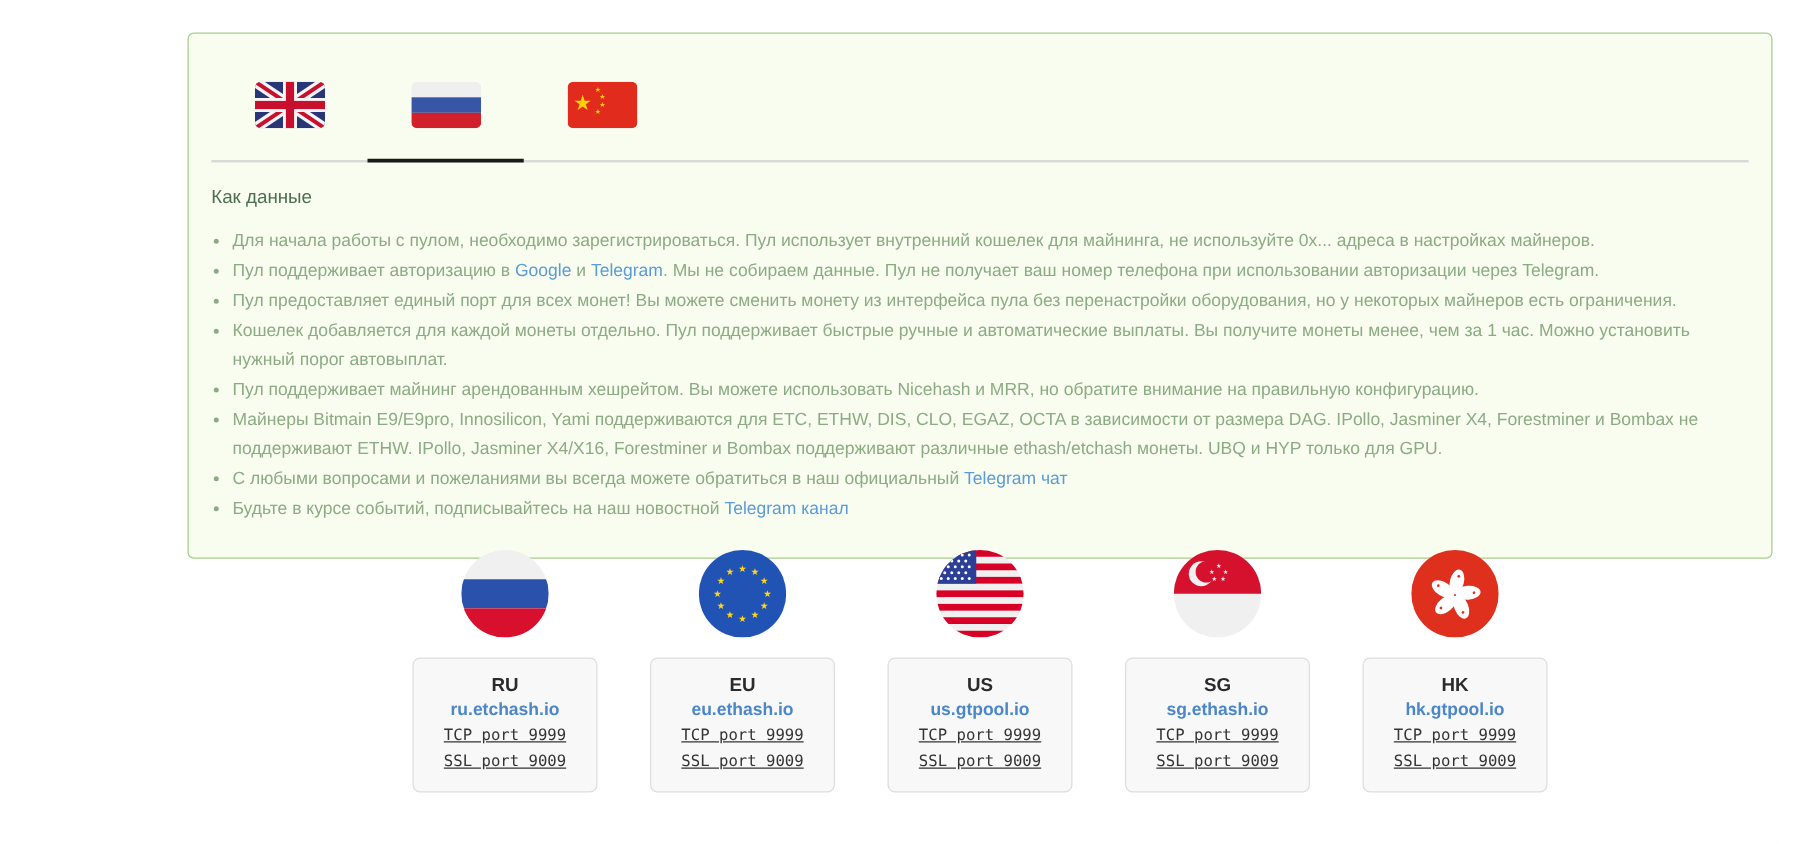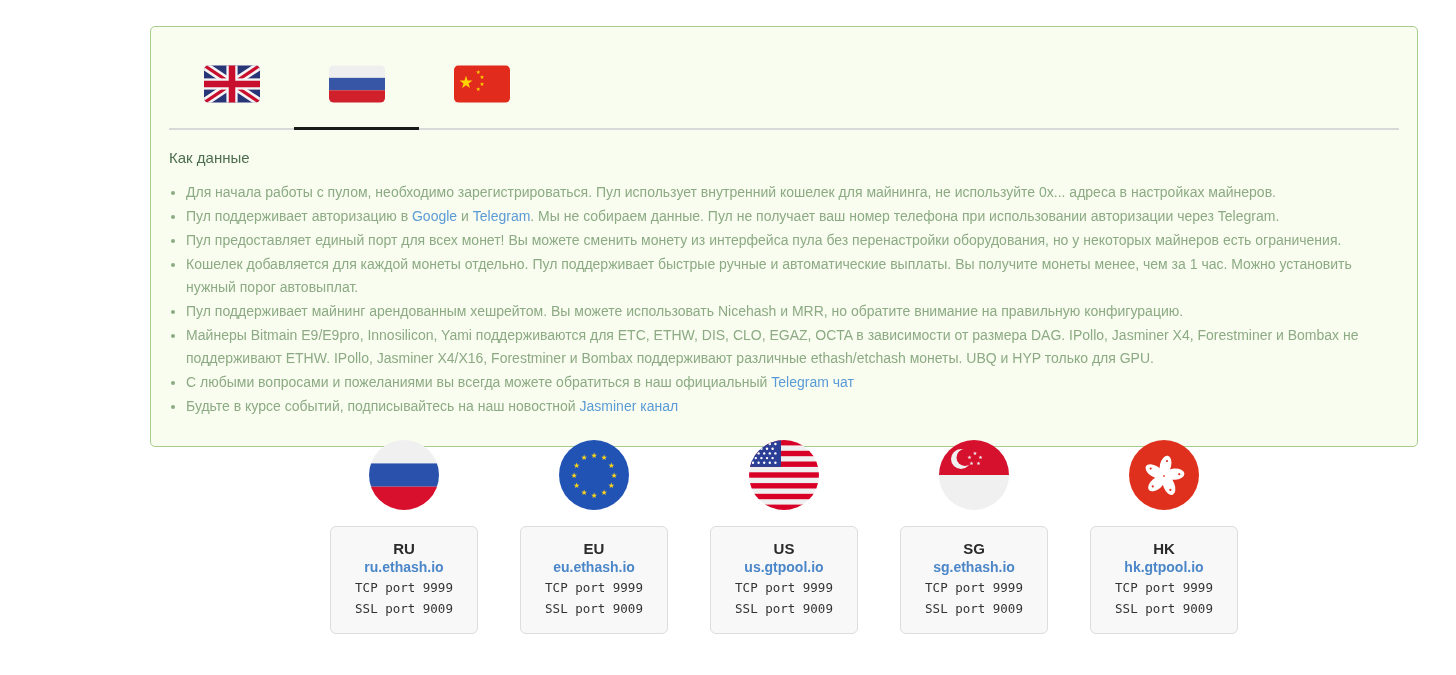--- a/index.html
+++ b/index.html
@@ -49,21 +49,21 @@
     background:var(--card-bg,#f8f8f8);
     border:1px solid var(--card-border,#dddddd);
     border-radius:6px;text-align:center;padding:12px 0 14px;
   }
   .server-code{font-size:15px;font-weight:bold;color:#2b2b2b;line-height:19px;}
   .server-host{
     display:block;font-size:14px;font-weight:bold;
     color:var(--host-link,#4a86c8);line-height:19px;text-decoration:none;cursor:pointer;
   }
   .server-port{
-    font-family:"DejaVu Sans Mono",monospace;font-size:12.5px;color:#333333;line-height:21px;
+    font-family:"DejaVu Sans Mono",monospace;font-size:12.5px;color:#333333;line-height:21px;text-decoration:underline;
   }
 </style>
 </head>
 <body>
 
 <div class="panel">
   <div class="tabs">
     <div class="tab">
       <span class="flag">
         <svg width="56" height="38" viewBox="0 0 60 40">
@@ -125,21 +125,21 @@
   <div class="content">
     <div class="heading">Как данные</div>
     <ul class="instructions">
         <li>Для начала работы с пулом, необходимо зарегистрироваться. Пул использует внутренний кошелек для майнинга, не используйте 0x... адреса в настройках майнеров.</li>
         <li>Пул поддерживает авторизацию в <a href="#" class="lnk">Google</a> и <a href="#" class="lnk">Telegram</a>. Мы не собираем данные. Пул не получает ваш номер телефона при использовании авторизации через Telegram.</li>
         <li>Пул предоставляет единый порт для всех монет! Вы можете сменить монету из интерфейса пула без перенастройки оборудования, но у некоторых майнеров есть ограничения.</li>
         <li>Кошелек добавляется для каждой монеты отдельно. Пул поддерживает быстрые ручные и автоматические выплаты. Вы получите монеты менее, чем за 1 час. Можно установить нужный порог автовыплат.</li>
         <li>Пул поддерживает майнинг арендованным хешрейтом. Вы можете использовать Nicehash и MRR, но обратите внимание на правильную конфигурацию.</li>
         <li>Майнеры Bitmain E9/E9pro, Innosilicon, Yami поддерживаются для ETC, ETHW, DIS, CLO, EGAZ, OCTA в зависимости от размера DAG. IPollo, Jasminer X4, Forestminer и Bombax не поддерживают ETHW. IPollo, Jasminer X4/X16, Forestminer и Bombax поддерживают различные ethash/etchash монеты. UBQ и HYP только для GPU.</li>
         <li>С любыми вопросами и пожеланиями вы всегда можете обратиться в наш официальный <a href="#" class="lnk">Telegram чат</a></li>
-        <li>Будьте в курсе событий, подписывайтесь на наш новостной <a href="#" class="lnk">Jasminer канал</a></li>
+        <li>Будьте в курсе событий, подписывайтесь на наш новостной <a href="#" class="lnk">Telegram канал</a></li>
       </ul>
   </div>
 </div>
 
 <div class="servers">
 
   <div class="server">
     <div class="flag-circle">
       <svg width="70" height="70" viewBox="0 0 70 70">
         <defs>
@@ -149,21 +149,21 @@
           </defs>
         <g clip-path="url(#clip-cru)">
           <rect width="70" height="23.4" fill="#f0f0f0"></rect>
           <rect y="23.4" width="70" height="23.3" fill="#2a52ad"></rect>
           <rect y="46.7" width="70" height="23.3" fill="#d80f2d"></rect>
         </g>
       </svg>
     </div>
     <div class="server-card">
       <div class="server-code">RU</div>
-      <a class="server-host" href="#">ru.ethash.io</a>
+      <a class="server-host" href="#">ru.etchash.io</a>
       <div class="server-port">TCP port 9999</div>
       <div class="server-port">SSL port 9009</div>
     </div>
   </div>
 
   <div class="server">
     <div class="flag-circle">
       <svg width="70" height="70" viewBox="0 0 70 70">
         <circle cx="35" cy="35" r="35" fill="#2053b4"></circle>
         <g fill="#ffd617" font-family="DejaVu Sans" font-size="7.5" text-anchor="middle">

